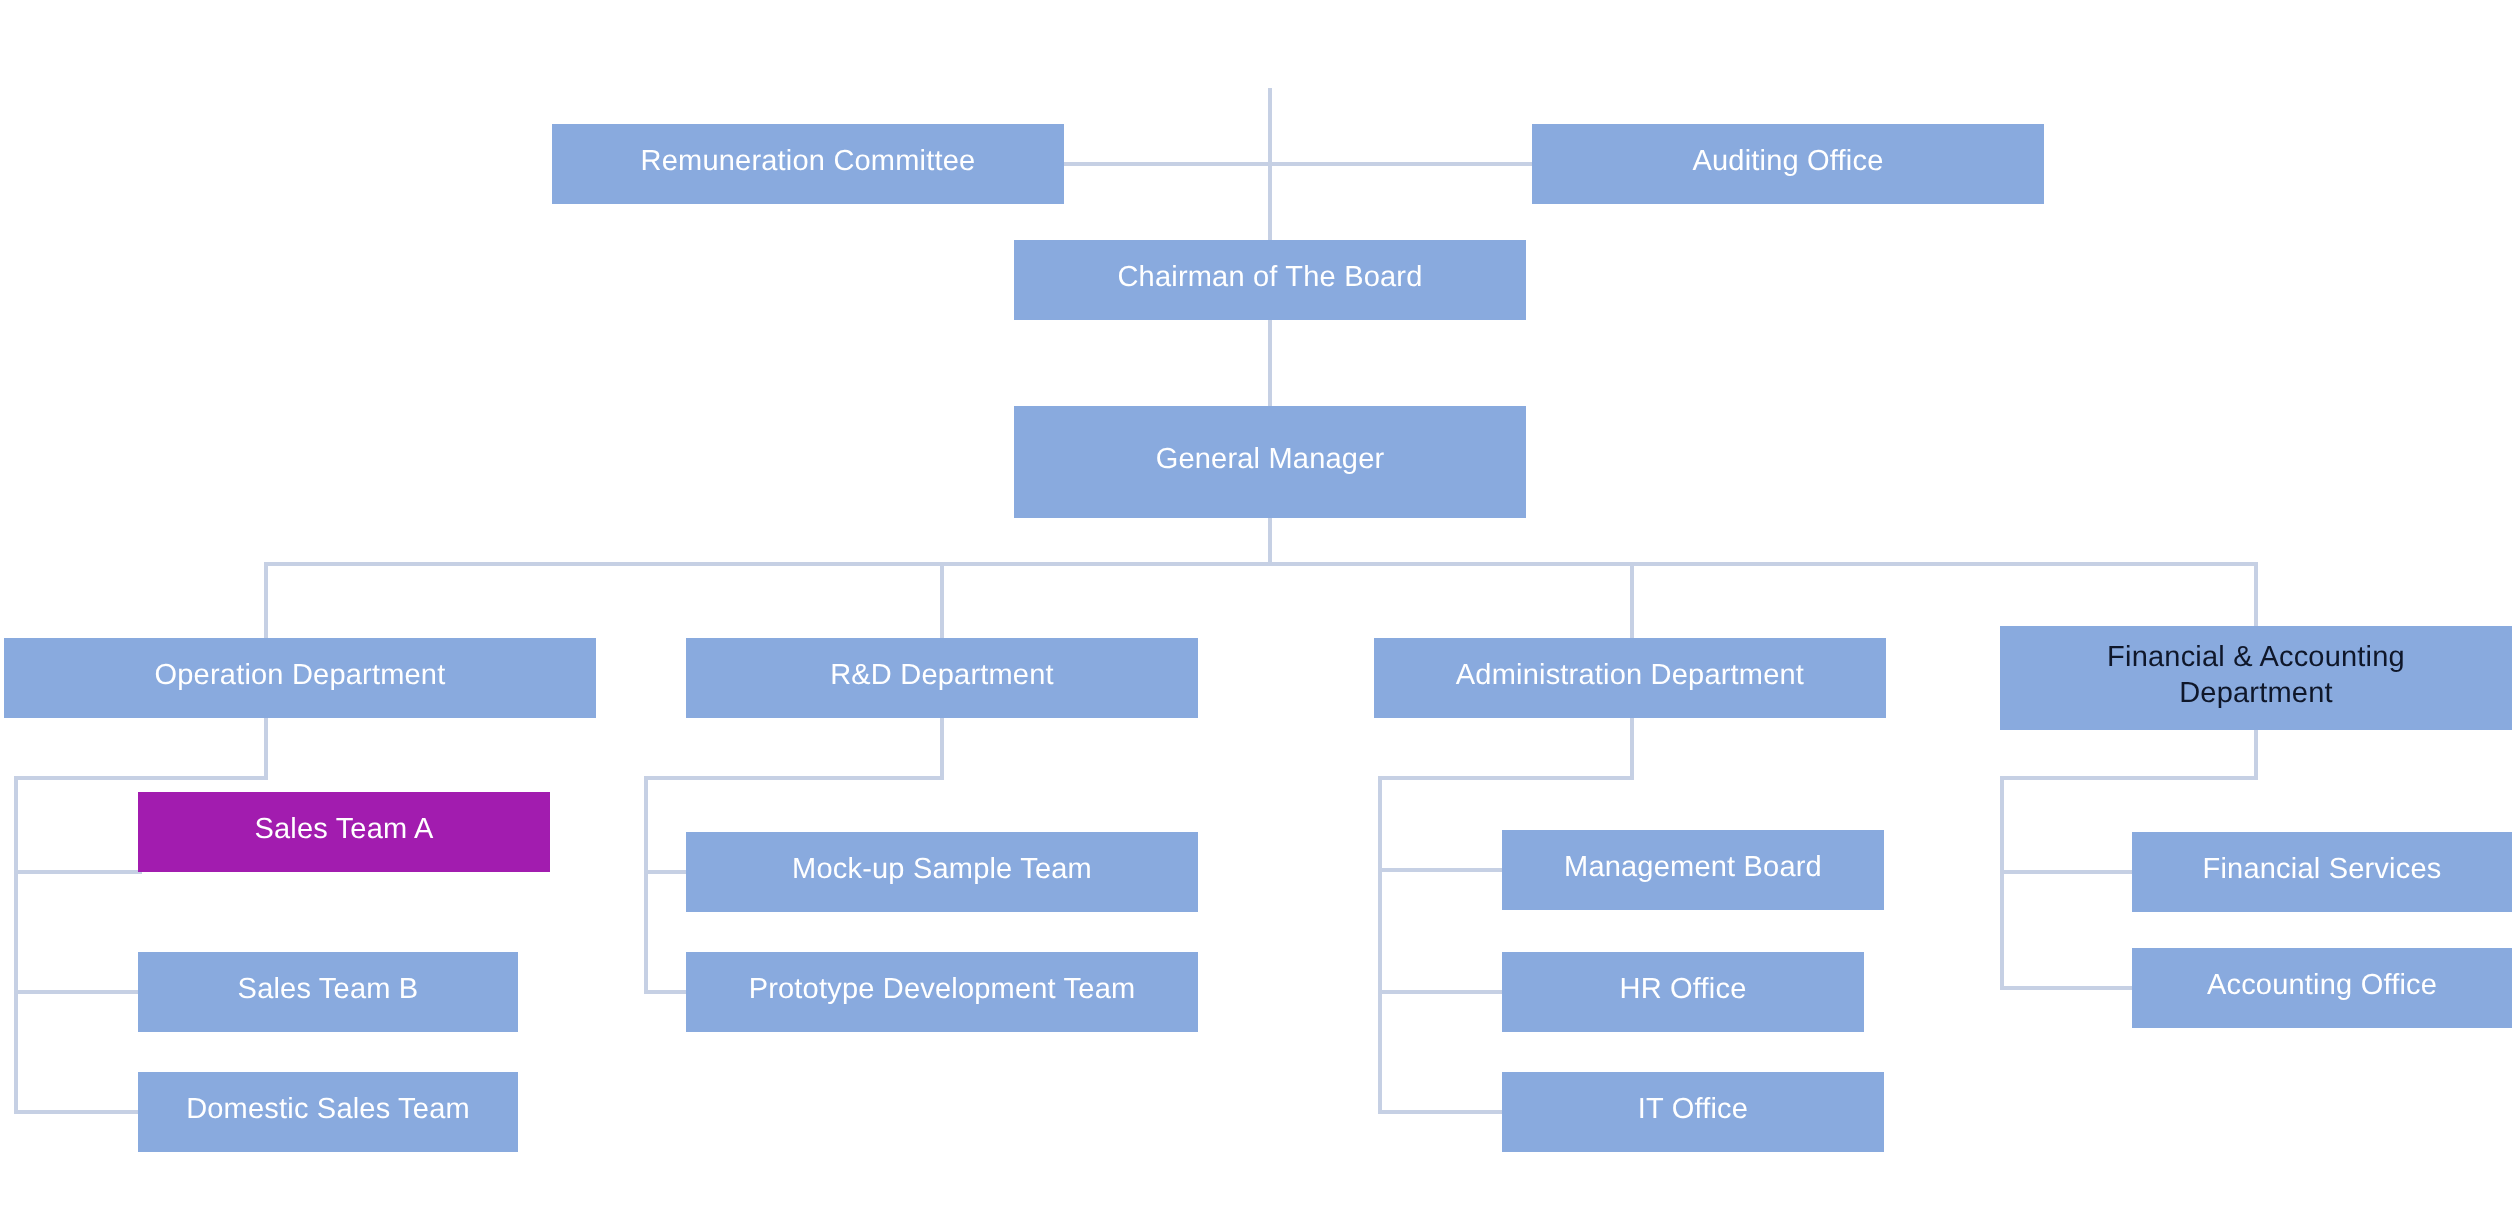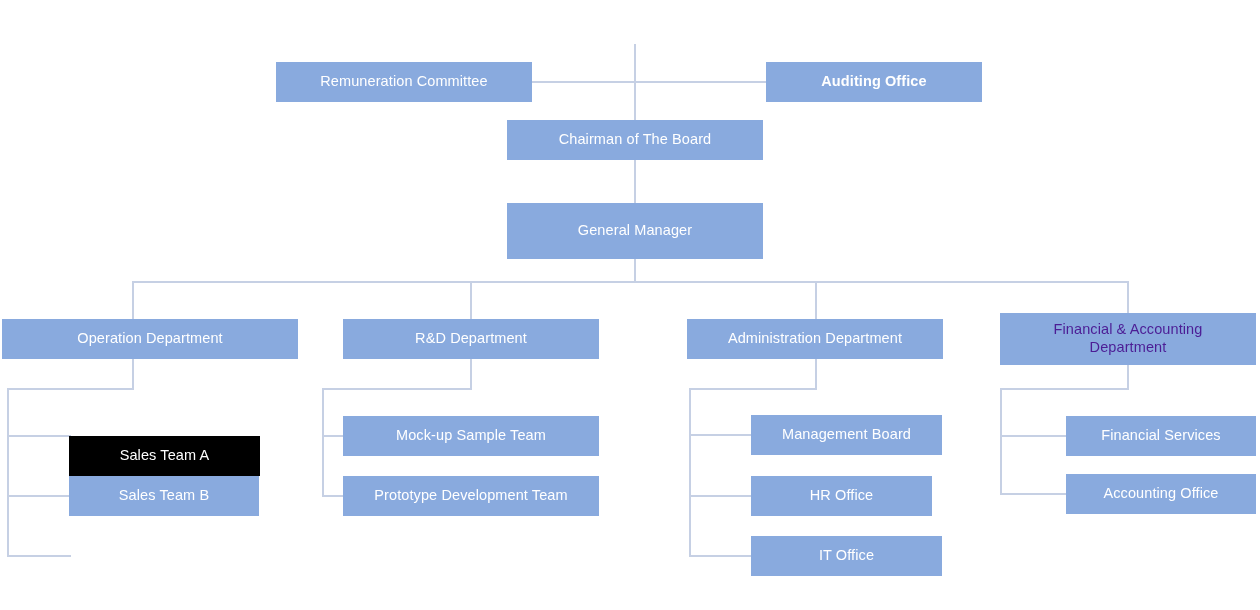--- a/index.html
+++ b/index.html
@@ -76,39 +76,40 @@
       <div class="connector v" style="left: 1127px; top: 365px; height: 24px; background: rgb(198, 208, 228);"></div>
       <div class="connector h" style="left: 1000px; top: 388px; width: 129px; background: rgb(198, 208, 228);"></div>
       <div class="connector v" style="left: 1000px; top: 388px; height: 106px; background: rgb(198, 208, 228);"></div>
       <div class="connector h" style="left: 1000px; top: 435px; width: 68px; background: rgb(198, 208, 228);"></div>
       <div class="connector h" style="left: 1000px; top: 493px; width: 68px; background: rgb(198, 208, 228);"></div>
     </div>
 
 
   <div class="node" style="left: 232px; top: 62px; width: 256px; height: 40px; background: rgb(137, 170, 222); color: rgb(255, 255, 255); margin-left: 44px;">Remuneration Committee</div>
 
-  <div class="node" style="left: 766px; top: 62px; width: 216px; height: 40px; background: rgb(137, 170, 222); color: rgb(255, 255, 255); font-weight: bold;">Auditing Office</div>
+  <div class="node" style="left: 766px; top: 62px; width: 256px; height: 40px; background: rgb(137, 170, 222); color: rgb(255, 255, 255);">Auditing Office</div>
 
   <div class="node" style="left: 507px; top: 120px; width: 256px; height: 40px; background: rgb(137, 170, 222); color: rgb(255, 255, 255);">Chairman of The Board</div>
 
   <div class="node" style="left: 507px; top: 203px; width: 256px; height: 56px; background: rgb(137, 170, 222); color: rgb(255, 255, 255);">General Manager</div>
 
   <div class="node" style="left: 2px; top: 319px; width: 296px; height: 40px; background: rgb(137, 170, 222); color: rgb(255, 255, 255);">Operation Department</div>
 
   <div class="node" style="left: 343px; top: 319px; width: 256px; height: 40px; background: rgb(137, 170, 222); color: rgb(255, 255, 255);">R&amp;D Department</div>
 
   <div class="node" style="left: 687px; top: 319px; width: 256px; height: 40px; background: rgb(137, 170, 222); color: rgb(255, 255, 255);">Administration Department</div>
 
-  <div class="node" style="left: 1000px; top: 313px; width: 256px; height: 52px; background: rgb(137, 170, 222); color: #4c1d95;">Financial &amp; Accounting
+  <div class="node" style="left: 1000px; top: 313px; width: 256px; height: 52px; background: rgb(137, 170, 222); color: #0f172a;">Financial &amp; Accounting
 Department</div>
 
-  <div class="node" style="left: 69px; top: 436px; width: 191px; height: 40px; background: #000000; color: rgb(255, 255, 255);">Sales Team A</div>
+  <div class="node" style="left: 69px; top: 396px; width: 206px; height: 40px; background: #a21caf; color: rgb(255, 255, 255);">Sales Team A</div>
 
   <div class="node" style="left: 69px; top: 476px; width: 190px; height: 40px; background: rgb(137, 170, 222); color: rgb(255, 255, 255);">Sales Team B</div>
 
+  <div class="node" style="left: 69px; top: 536px; width: 190px; height: 40px; background: rgb(137, 170, 222); color: rgb(255, 255, 255);">Domestic Sales Team</div>
 
   <div class="node" style="left: 343px; top: 416px; width: 256px; height: 40px; background: rgb(137, 170, 222); color: rgb(255, 255, 255);">Mock-up Sample Team</div>
 
   <div class="node" style="left: 343px; top: 476px; width: 256px; height: 40px; background: rgb(137, 170, 222); color: rgb(255, 255, 255); text-align: center;">Prototype Development Team</div>
 
   <div class="node" style="left: 751px; top: 415px; width: 191px; height: 40px; background: rgb(137, 170, 222); color: rgb(255, 255, 255);">Management Board</div>
 
   <div class="node" style="left: 751px; top: 476px; width: 181px; height: 40px; background: rgb(137, 170, 222); color: rgb(255, 255, 255);">HR Office</div>
 
   <div class="node" style="left: 751px; top: 536px; width: 191px; height: 40px; background: rgb(137, 170, 222); color: rgb(255, 255, 255);">IT Office</div>

